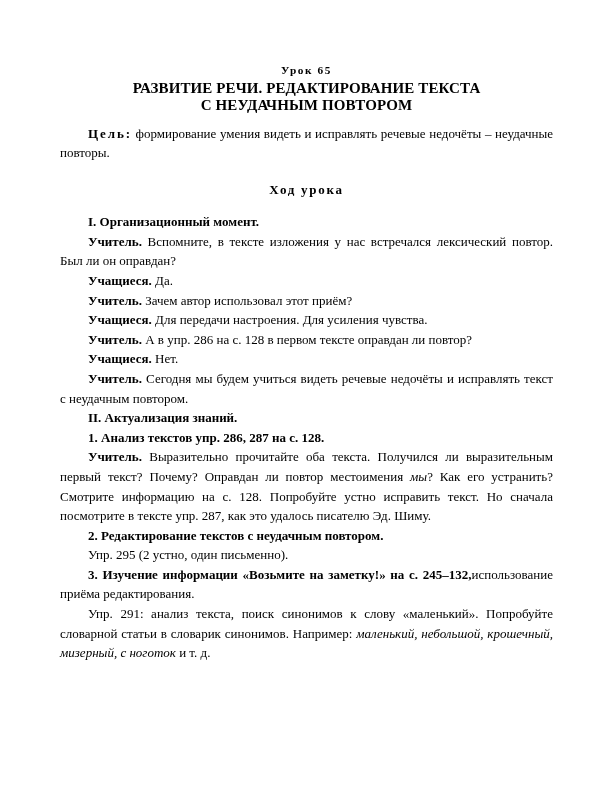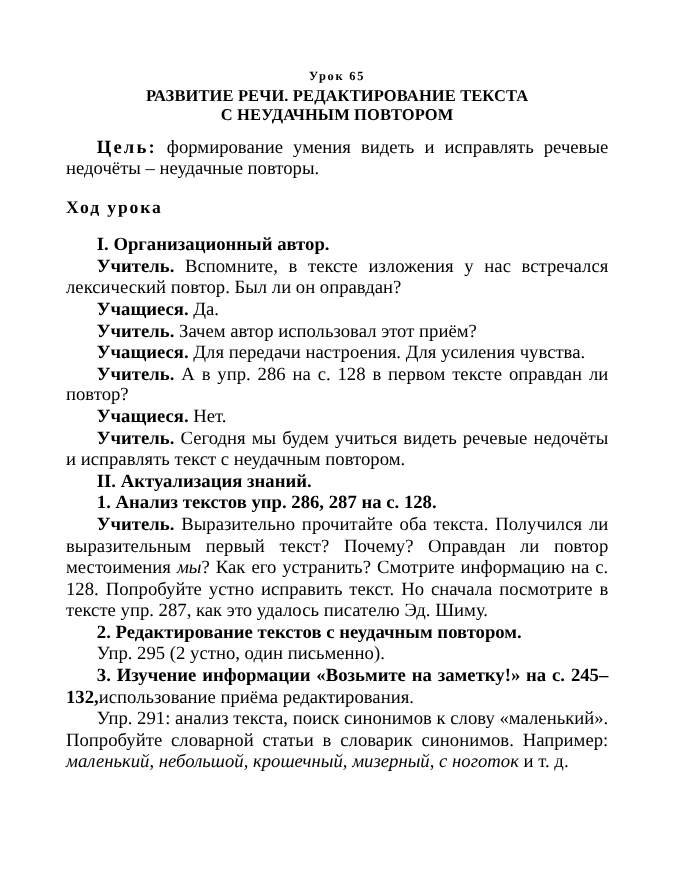--- a/index.html
+++ b/index.html
@@ -31,29 +31,30 @@
   }
   .heading-line {
     text-align: center;
     font-weight: bold;
     font-size: 15px;
     line-height: 17.5px;
     margin: 0;
     letter-spacing: 0.1px;
   }
   .heading-course {
+    text-align: center;
     font-weight: bold;
-    font-size: 16px;
+    font-size: 13px;
     line-height: 17.5px;
     letter-spacing: 1.7px;
     margin: 18px 0 14px 0;
   }
   p.body {
     margin: 0;
-    font-size: 17px;
+    font-size: 13px;
     line-height: 19.6px;
     text-align: justify;
     text-indent: 28px;
     text-justify: inter-word;
   }
   .spacer-sm { height: 9px; }
   b { font-weight: bold; }
   i { font-style: italic; }
   .sp { letter-spacing: 1.9px; }
 </style>
@@ -65,21 +66,21 @@
   <h1 class="heading-main">Урок  65</h1>
   <h2 class="heading-line">РАЗВИТИЕ РЕЧИ. РЕДАКТИРОВАНИЕ ТЕКСТА</h2>
   <h2 class="heading-line">С НЕУДАЧНЫМ ПОВТОРОМ</h2>
 
   <div class="spacer-sm"></div>
 
   <p class="body"><b class="sp">Цель:</b><span> формирование умения видеть и исправлять речевые недочёты – неудачные повторы.</span></p>
 
   <h3 class="heading-course">Ход урока</h3>
 
-  <p class="body"><b>I. Организационный автор.</b></p>
+  <p class="body"><b>I. Организационный момент.</b></p>
 
   <p class="body"><b>Учитель.</b><span> Вспомните, в тексте изложения у нас встречался лексический повтор. Был ли он оправдан?</span></p>
 
   <p class="body"><b>Учащиеся.</b><span> Да.</span></p>
 
   <p class="body"><b>Учитель.</b><span> Зачем автор использовал этот приём?</span></p>
 
   <p class="body"><b>Учащиеся.</b><span> Для передачи настроения. Для усиления чувства.</span></p>
 
   <p class="body"><b>Учитель.</b><span> А в упр. 286 на с. 128 в первом тексте оправдан ли повтор?</span></p>

